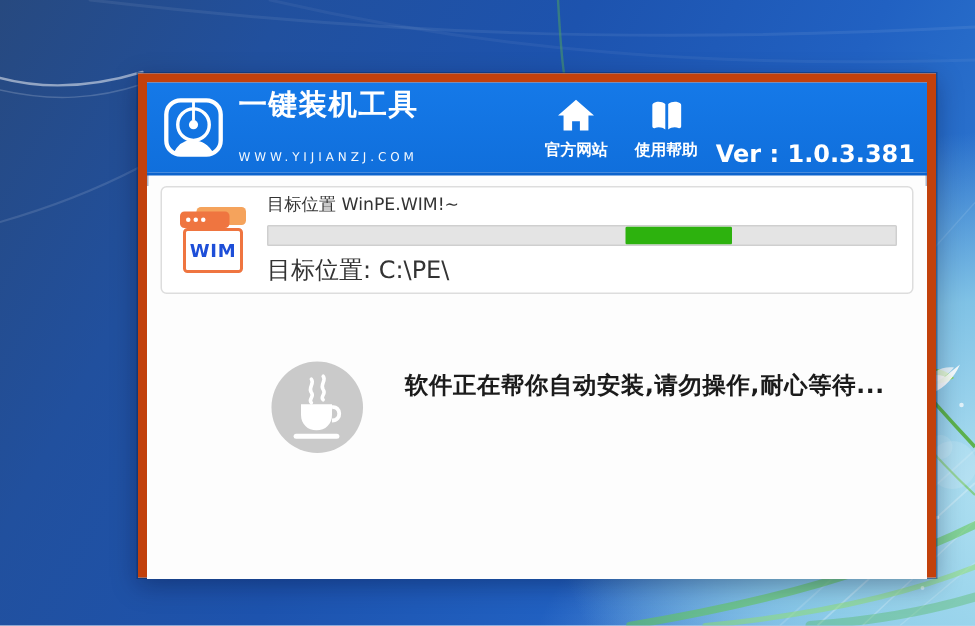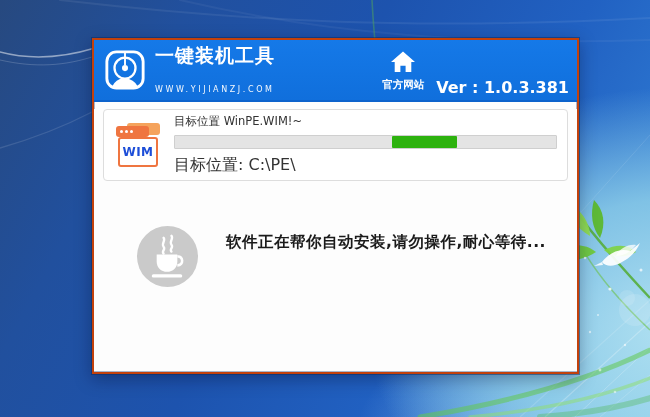--- a/index.html
+++ b/index.html
@@ -9,22 +9,22 @@
     background:
       radial-gradient(ellipse 420px 330px at 103% 78%, rgba(179,227,242,.95) 0%, rgba(142,207,233,.85) 38%, rgba(142,207,233,0) 72%),
       radial-gradient(ellipse 500px 260px at 108% 108%, rgba(205,238,248,.9) 0%, rgba(205,238,248,0) 70%),
       linear-gradient(118deg, #27497f 0%, #21509e 22%, #1d53ae 45%, #2161c2 68%, #2e79d2 88%, #4f9bd8 100%);
   }
   svg{display:block;}
   .wallpaper{position:absolute;inset:0;pointer-events:none;}
 
   
   .app-window{
-    position:absolute;left:92px;top:38px;width:487px;height:336px;
-    box-sizing:border-box;border:2px solid #c2410c;background:#fdfdfd;
+    position:absolute;left:92px;top:49px;width:532px;height:336px;
+    box-sizing:border-box;border:6px solid #c2410c;background:#fdfdfd;
     box-shadow:0 0 0 1px rgba(9,44,100,.5), 0 5px 16px rgba(0,10,40,.35),
                inset 0 0 0 1px rgba(12,48,110,.35);
   }
   .app-header{
     height:60px;background:linear-gradient(#1579e8,#106fdc);
     border-bottom:2px solid #0d63cc;
     display:flex;align-items:center;padding:0 8px 0 10px;color:#fff;
   }
   .logo-box{width:42px;height:42px;flex:0 0 auto;}
   .logo-text{margin-left:9px;line-height:1;}
@@ -47,21 +47,21 @@
   .wim-tab{position:absolute;left:2px;top:5px;width:33px;height:11px;background:#ef7540;border-radius:3px;}
   .wim-tab i{position:absolute;top:4px;width:3px;height:3px;background:#fff;border-radius:50%;}
   .wim-body{position:absolute;left:4px;top:16px;width:36px;height:26px;background:#fff;border:2px solid #ef7540;border-radius:3px;
             display:flex;align-items:center;justify-content:center;color:#1d4ed8;font-weight:bold;font-size:12px;letter-spacing:.5px;}
   .progress-right{flex:1;display:flex;flex-direction:column;justify-content:center;}
   .progress-status{font-size:11.5px;color:#333;}
   .progress-track{position:relative;height:12px;background:#e4e4e4;border:1px solid #cfcfcf;border-radius:1px;margin:6px 0;overflow:hidden;}
   .progress-chunk{position:absolute;top:0;bottom:0;border-radius:1px;}
   .progress-target{font-size:16px;color:#333;}
 
-  .message{display:flex;align-items:flex-start;margin-top:44px;padding-left:42px;}
+  .message{display:flex;align-items:flex-start;margin-top:44px;padding-left:82px;}
   .coffee-circle{flex:0 0 auto;}
   .message-text{margin-left:27px;padding-top:7px;}
   .message-title{font-size:15.5px;font-weight:bold;color:#1b1b1b;letter-spacing:.5px;white-space:nowrap;}
   .message-sub{font-size:11px;color:#555;margin-top:17px;}
 </style>
 </head>
 <body>
 
 <svg class="wallpaper" viewBox="0 0 650 417" width="650" height="417">
 
@@ -139,20 +139,29 @@
 
     <div class="nav">
       <div class="nav-item">
         <span class="ico">
           <svg viewBox="0 0 26 26" width="26" height="26">
             <path d="M13 2.5 L25 13 L21.3 13 L21.3 23 L15.6 23 L15.6 16.8 L10.4 16.8 L10.4 23 L4.7 23 L4.7 13 L1 13 Z" fill="#ffffff"></path>
           </svg>
         </span>
         <span class="nav-label">官方网站</span>
       </div>
+      <div class="nav-item">
+        <span class="ico">
+          <svg viewBox="0 0 26 26" width="25" height="25">
+            <path d="M12 4.5 C9.5 2.5 5.5 2.5 3.5 4.2 C3.1 4.5 3 5 3 5.5 L3 20 C3 21 4 21.6 4.9 21.2 C7 20.3 10 20.6 12 22.2 Z" fill="#ffffff"></path>
+            <path d="M14 4.5 C16.5 2.5 20.5 2.5 22.5 4.2 C22.9 4.5 23 5 23 5.5 L23 20 C23 21 22 21.6 21.1 21.2 C19 20.3 16 20.6 14 22.2 Z" fill="#ffffff"></path>
+          </svg>
+        </span>
+        <span class="nav-label">使用帮助</span>
+      </div>
     </div>
     <div class="version">Ver : 1.0.3.381</div>
   </div>
 
   <div class="app-body">
 
     <div class="progress-panel">
       <div class="wim-icon">
         <div class="wim-tab2"></div>
         <div class="wim-tab">

